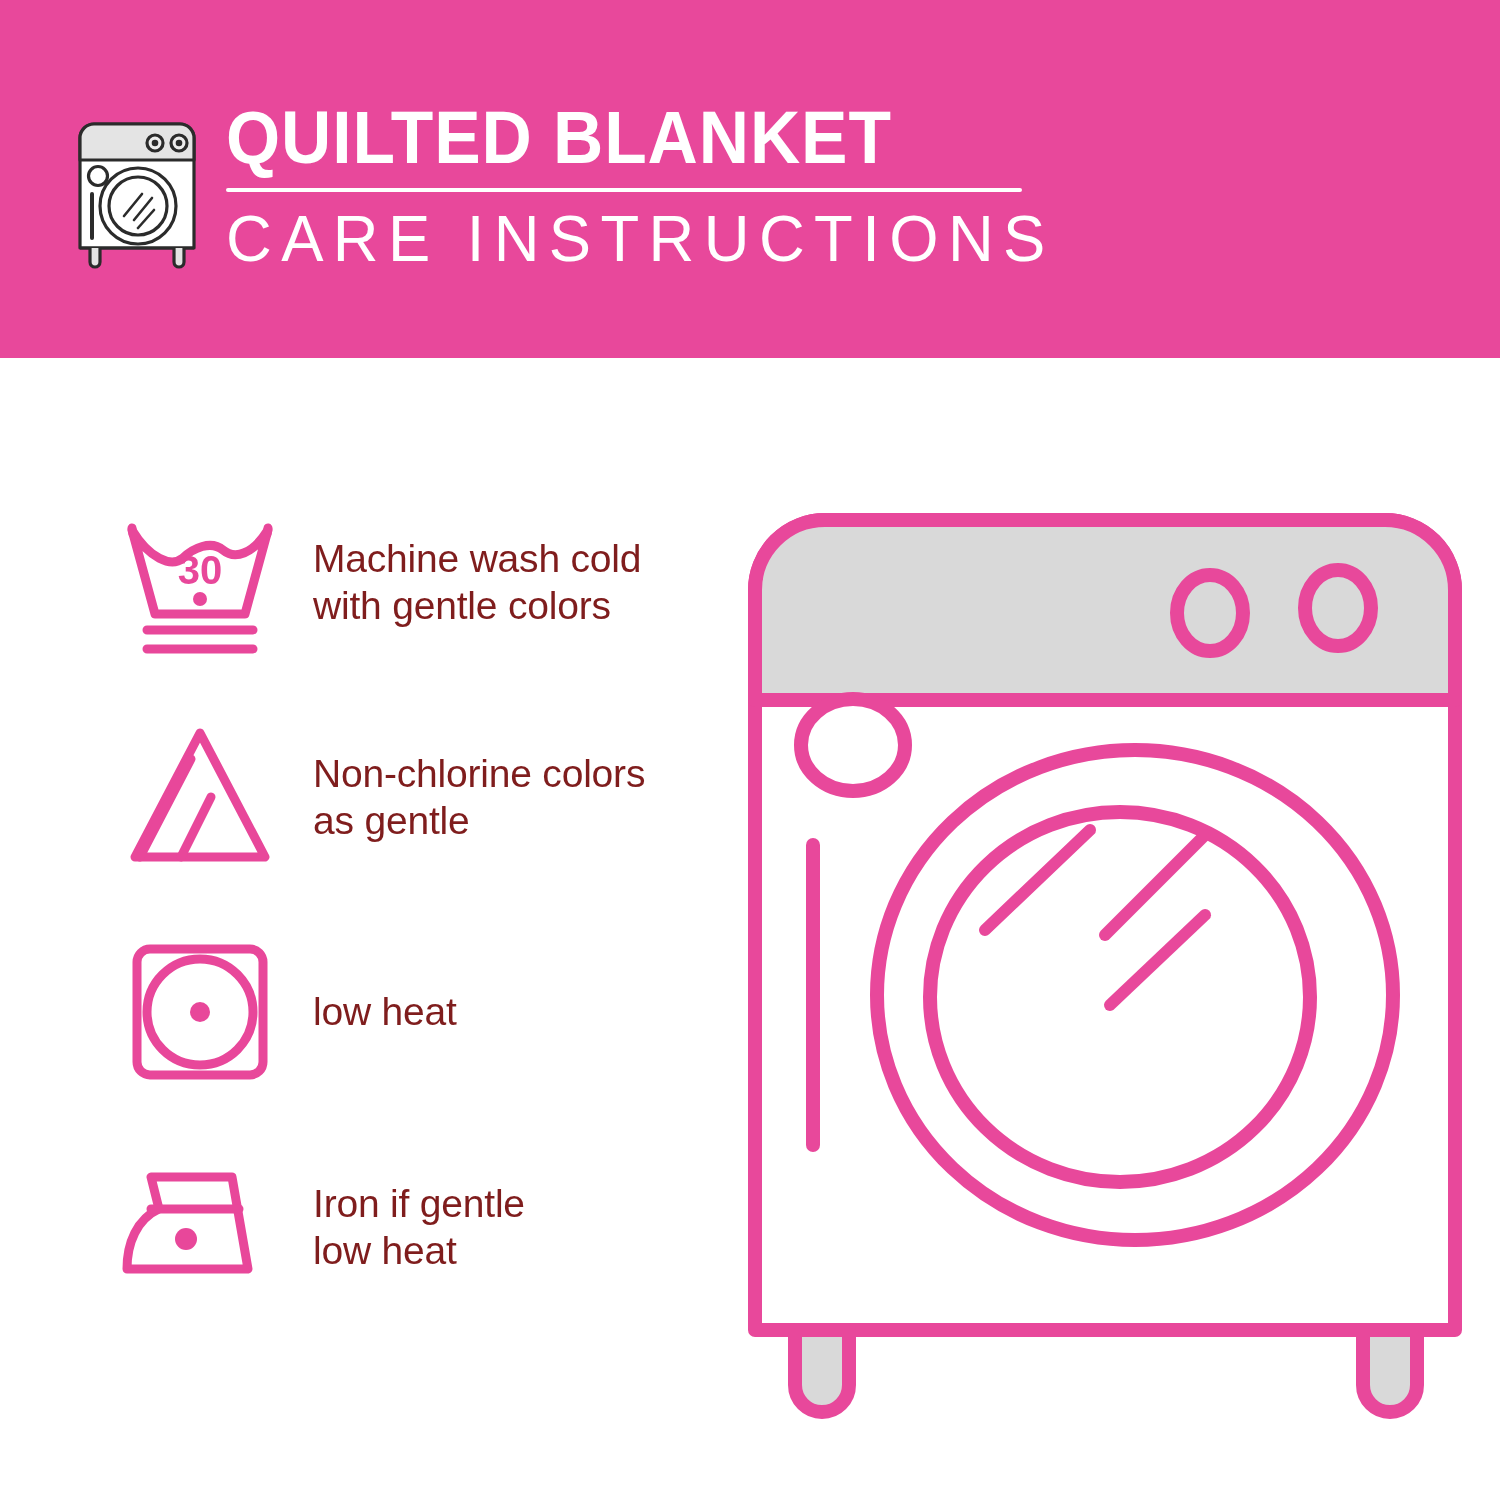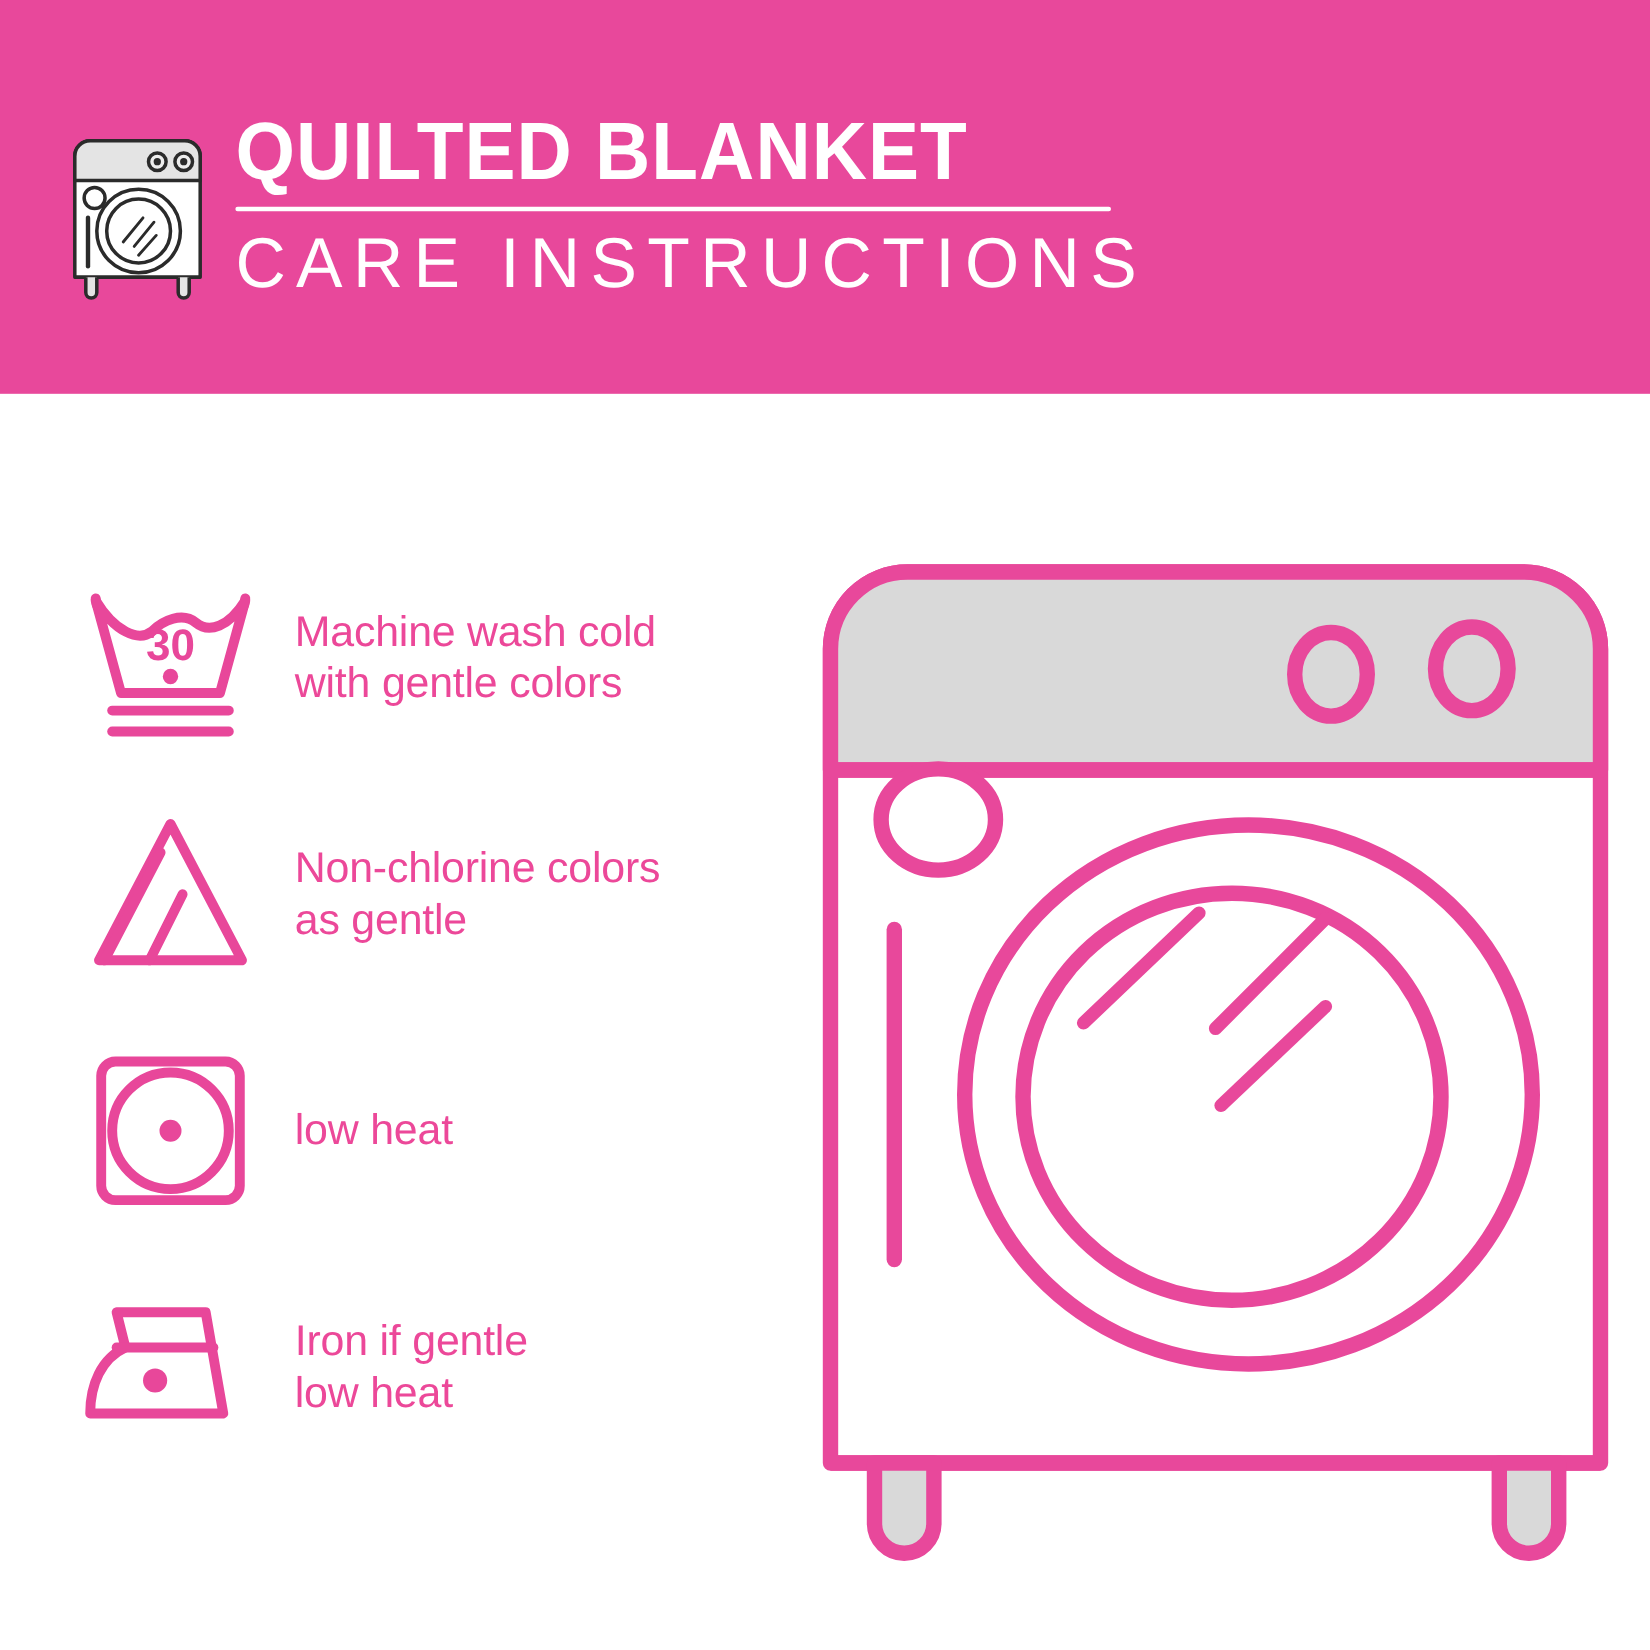--- a/index.html
+++ b/index.html
@@ -19,24 +19,24 @@
   .header-band {
     position: absolute;
     left: 0;
     top: 0;
     width: 1500px;
     height: 358px;
     background: #E8489B;
   }
   .header-inner {
     position: absolute;
-    left: 60px;
+    left: 72px;
     top: 98px;
     display: flex;
-    align-items: flex-end;
+    align-items: center;
   }
   .header-machine-icon {
     width: 130px;
     height: 160px;
     flex: 0 0 auto;
     margin-top: 8px;
   }
   .header-texts {
     margin-left: 24px;
     display: flex;
@@ -71,22 +71,23 @@
     letter-spacing: 9.5px;
     white-space: nowrap;
     transform: scaleX(0.99);
     transform-origin: left center;
   }
 
   
   .care-list {
     position: absolute;
     left: 0;
-    top: 490px;
+    top: 474px;
     width: 720px;
+    padding-left: 45px;
   }
   .care-row {
     display: flex;
     align-items: center;
     height: 215px;
     padding-left: 70px;
     box-sizing: border-box;
   }
   .care-symbol {
     width: 170px;
@@ -97,21 +98,21 @@
     justify-content: center;
   }
   .care-symbol svg {
     display: block;
   }
   .care-text {
     margin-left: 28px;
     font-family: "Liberation Sans", sans-serif;
     font-size: 39px;
     line-height: 47px;
-    color: #ec4899;
+    color: #7f1d1d;
     font-weight: 400;
     letter-spacing: -0.2px;
   }
   .care-text span { display: block; }
 
   
   .washer-illustration {
     position: absolute;
     left: 735px;
     top: 485px;

